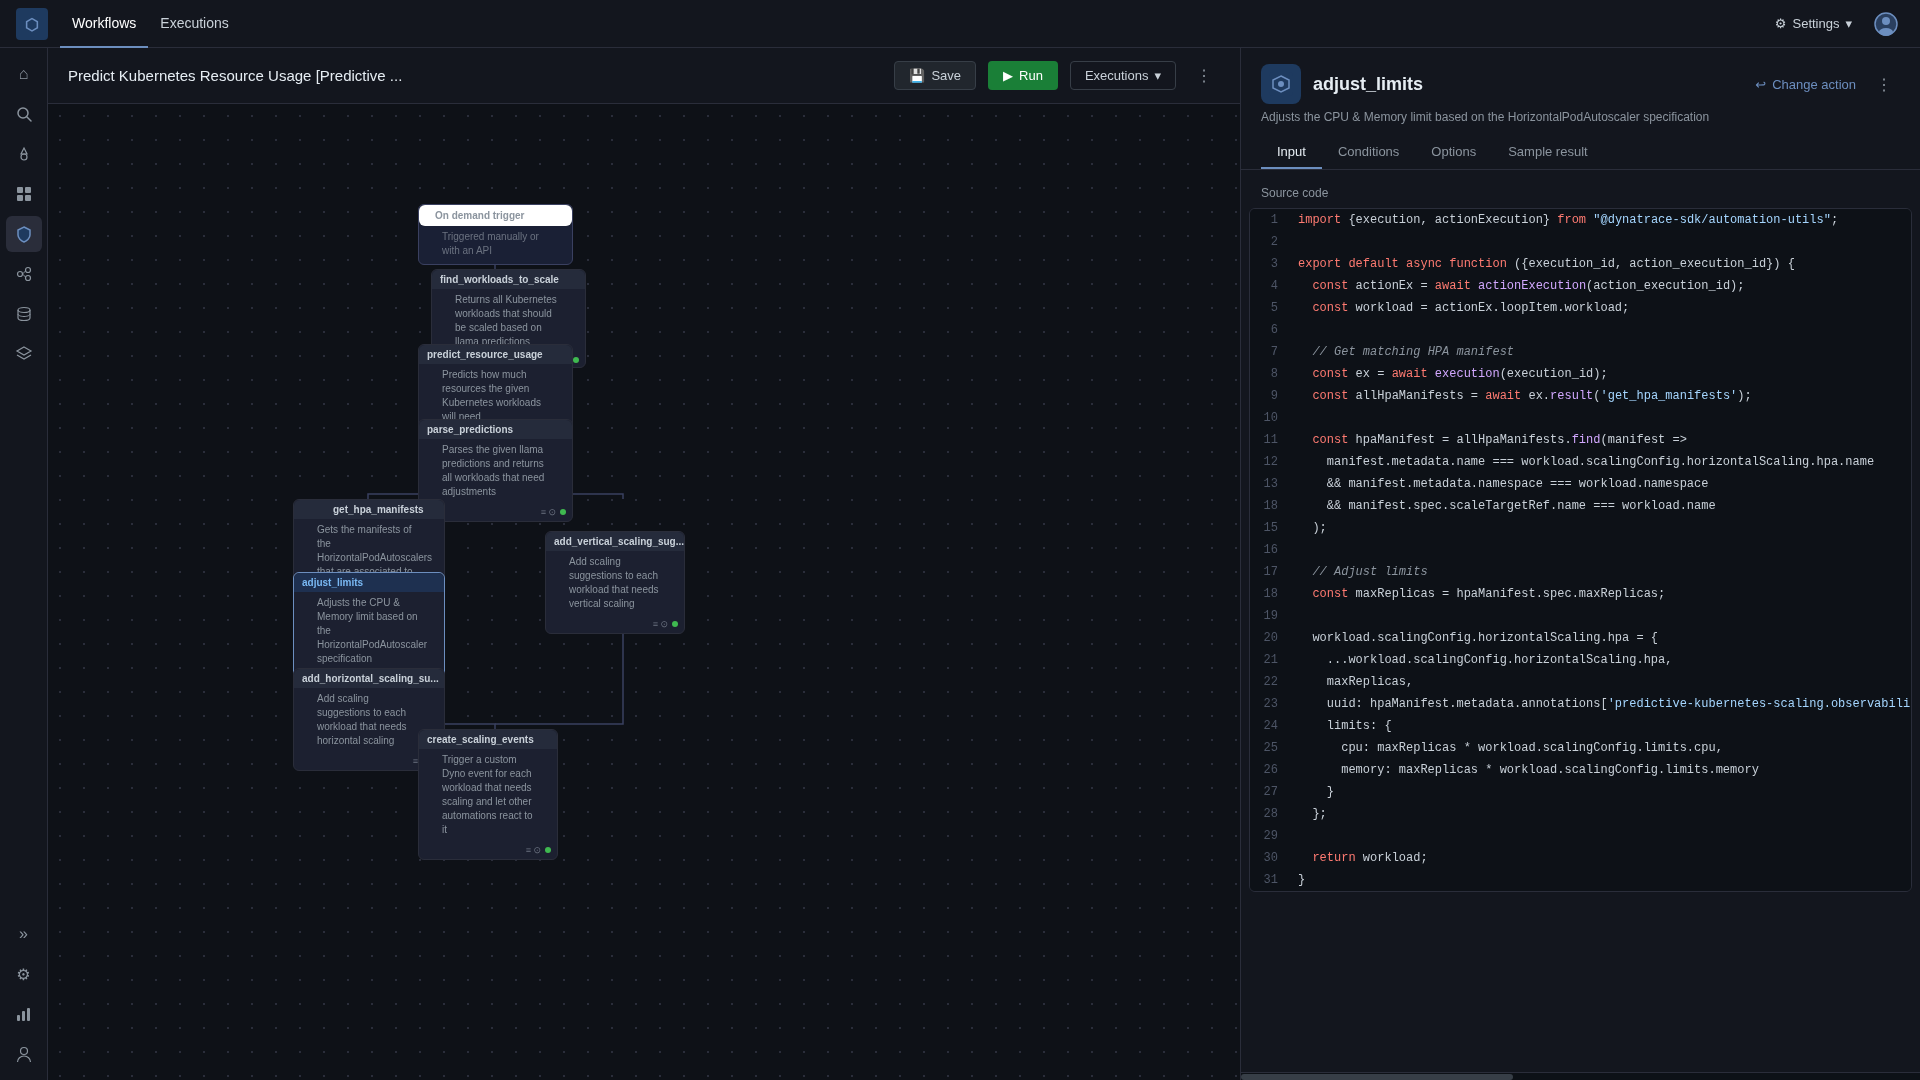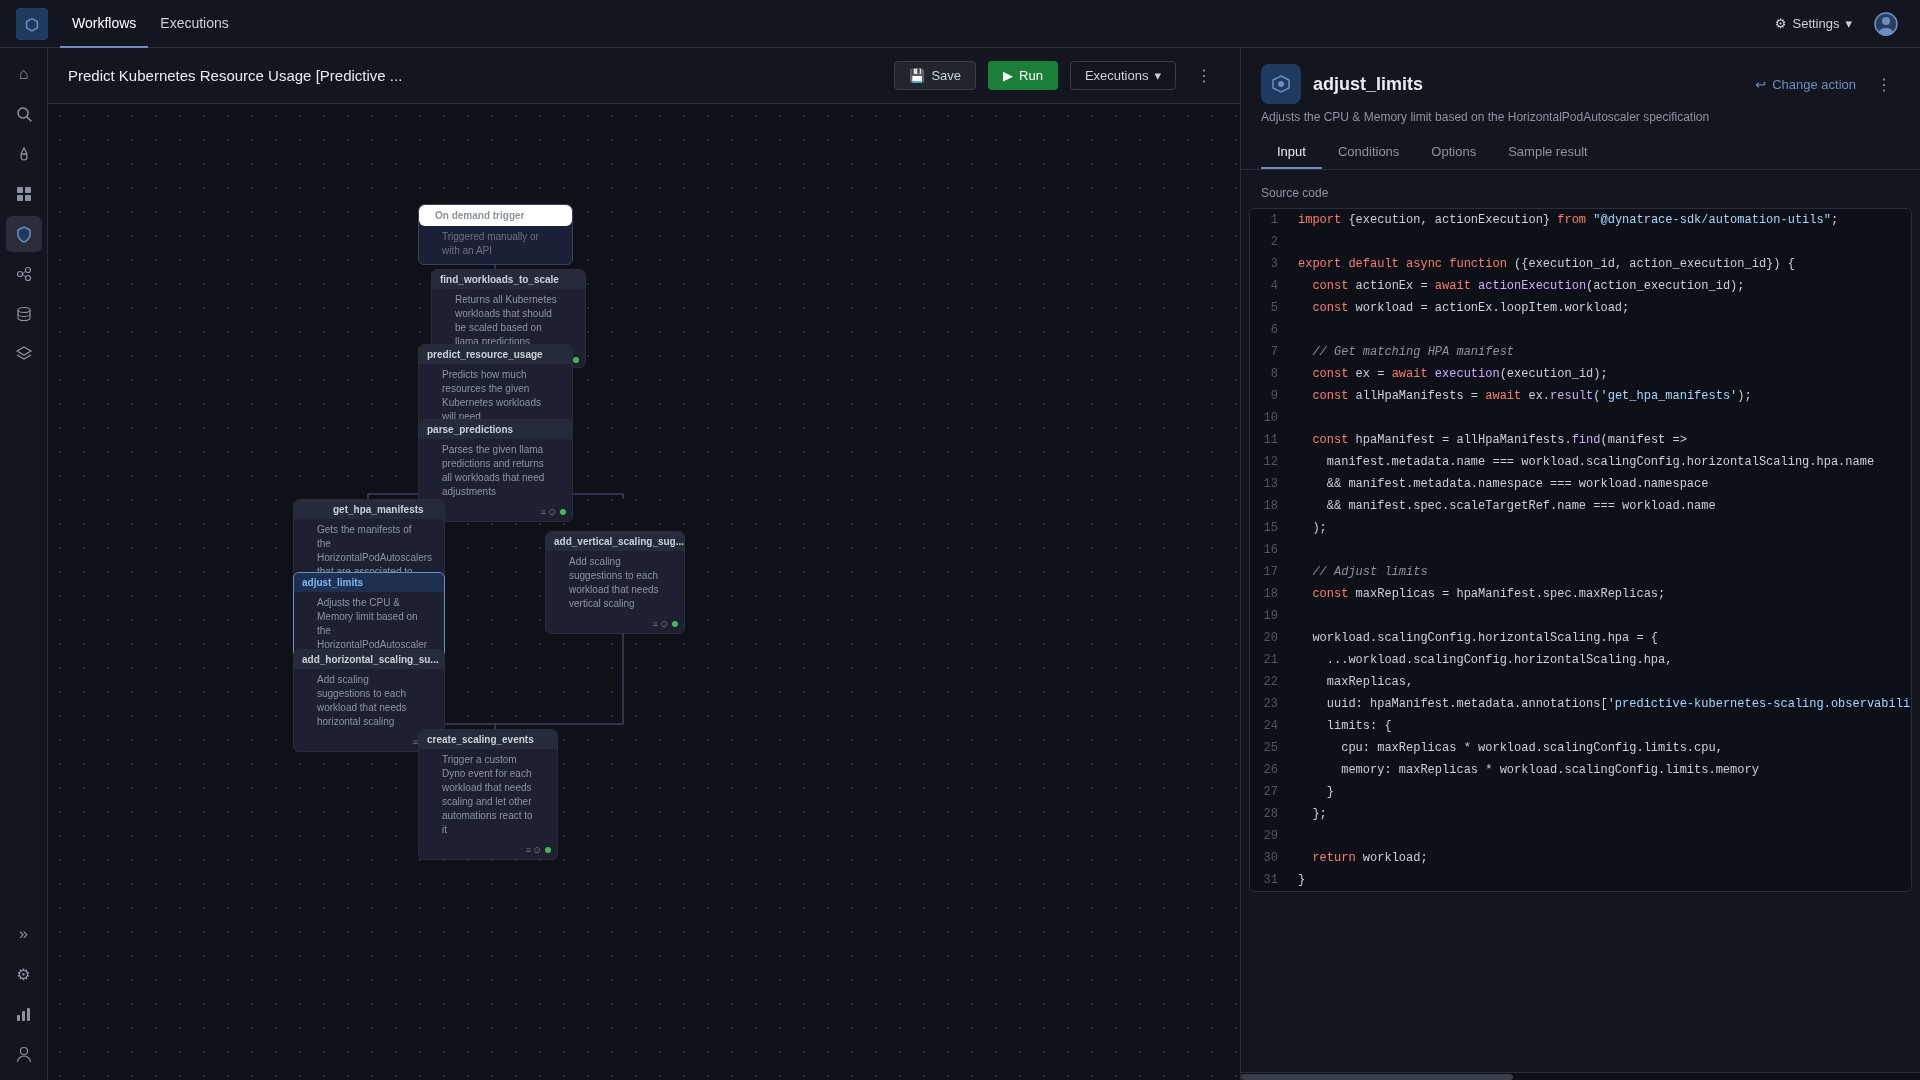--- a/index.html
+++ b/index.html
@@ -533,21 +533,21 @@
 
       <div class="node node-active" style="left:245px;top:468px;width:152px;border-color:#6c8ebf;">
         <div class="node-header" style="font-size:10px;background:#1e3050;color:#79b8f3;">adjust_limits</div>
         <div class="node-body">Adjusts the CPU &amp; Memory limit based on the HorizontalPodAutoscaler specification</div>
         <div class="node-footer">
           <span style="font-size:9px;color:#6b7280;">≡ ⊙</span>
           <div class="node-dot green" style="width:6px;height:6px;background:#3fb950;border-radius:50%;"></div>
         </div>
       </div>
 
-      <div class="node" style="left:245px;top:545px;width:152px;">
+      <div class="node" style="left:245px;top:564px;width:152px;">
         <div class="node-header" style="font-size:10px;">add_horizontal_scaling_su...</div>
         <div class="node-body">Add scaling suggestions to each workload that needs horizontal scaling</div>
         <div class="node-footer">
           <span style="font-size:9px;color:#6b7280;">≡ ⊙</span>
           <div class="node-dot green" style="width:6px;height:6px;background:#3fb950;border-radius:50%;"></div>
         </div>
       </div>
 
       <div class="node" style="left:370px;top:625px;width:128px;">
         <div class="node-header" style="font-size:10px;">create_scaling_events</div>

